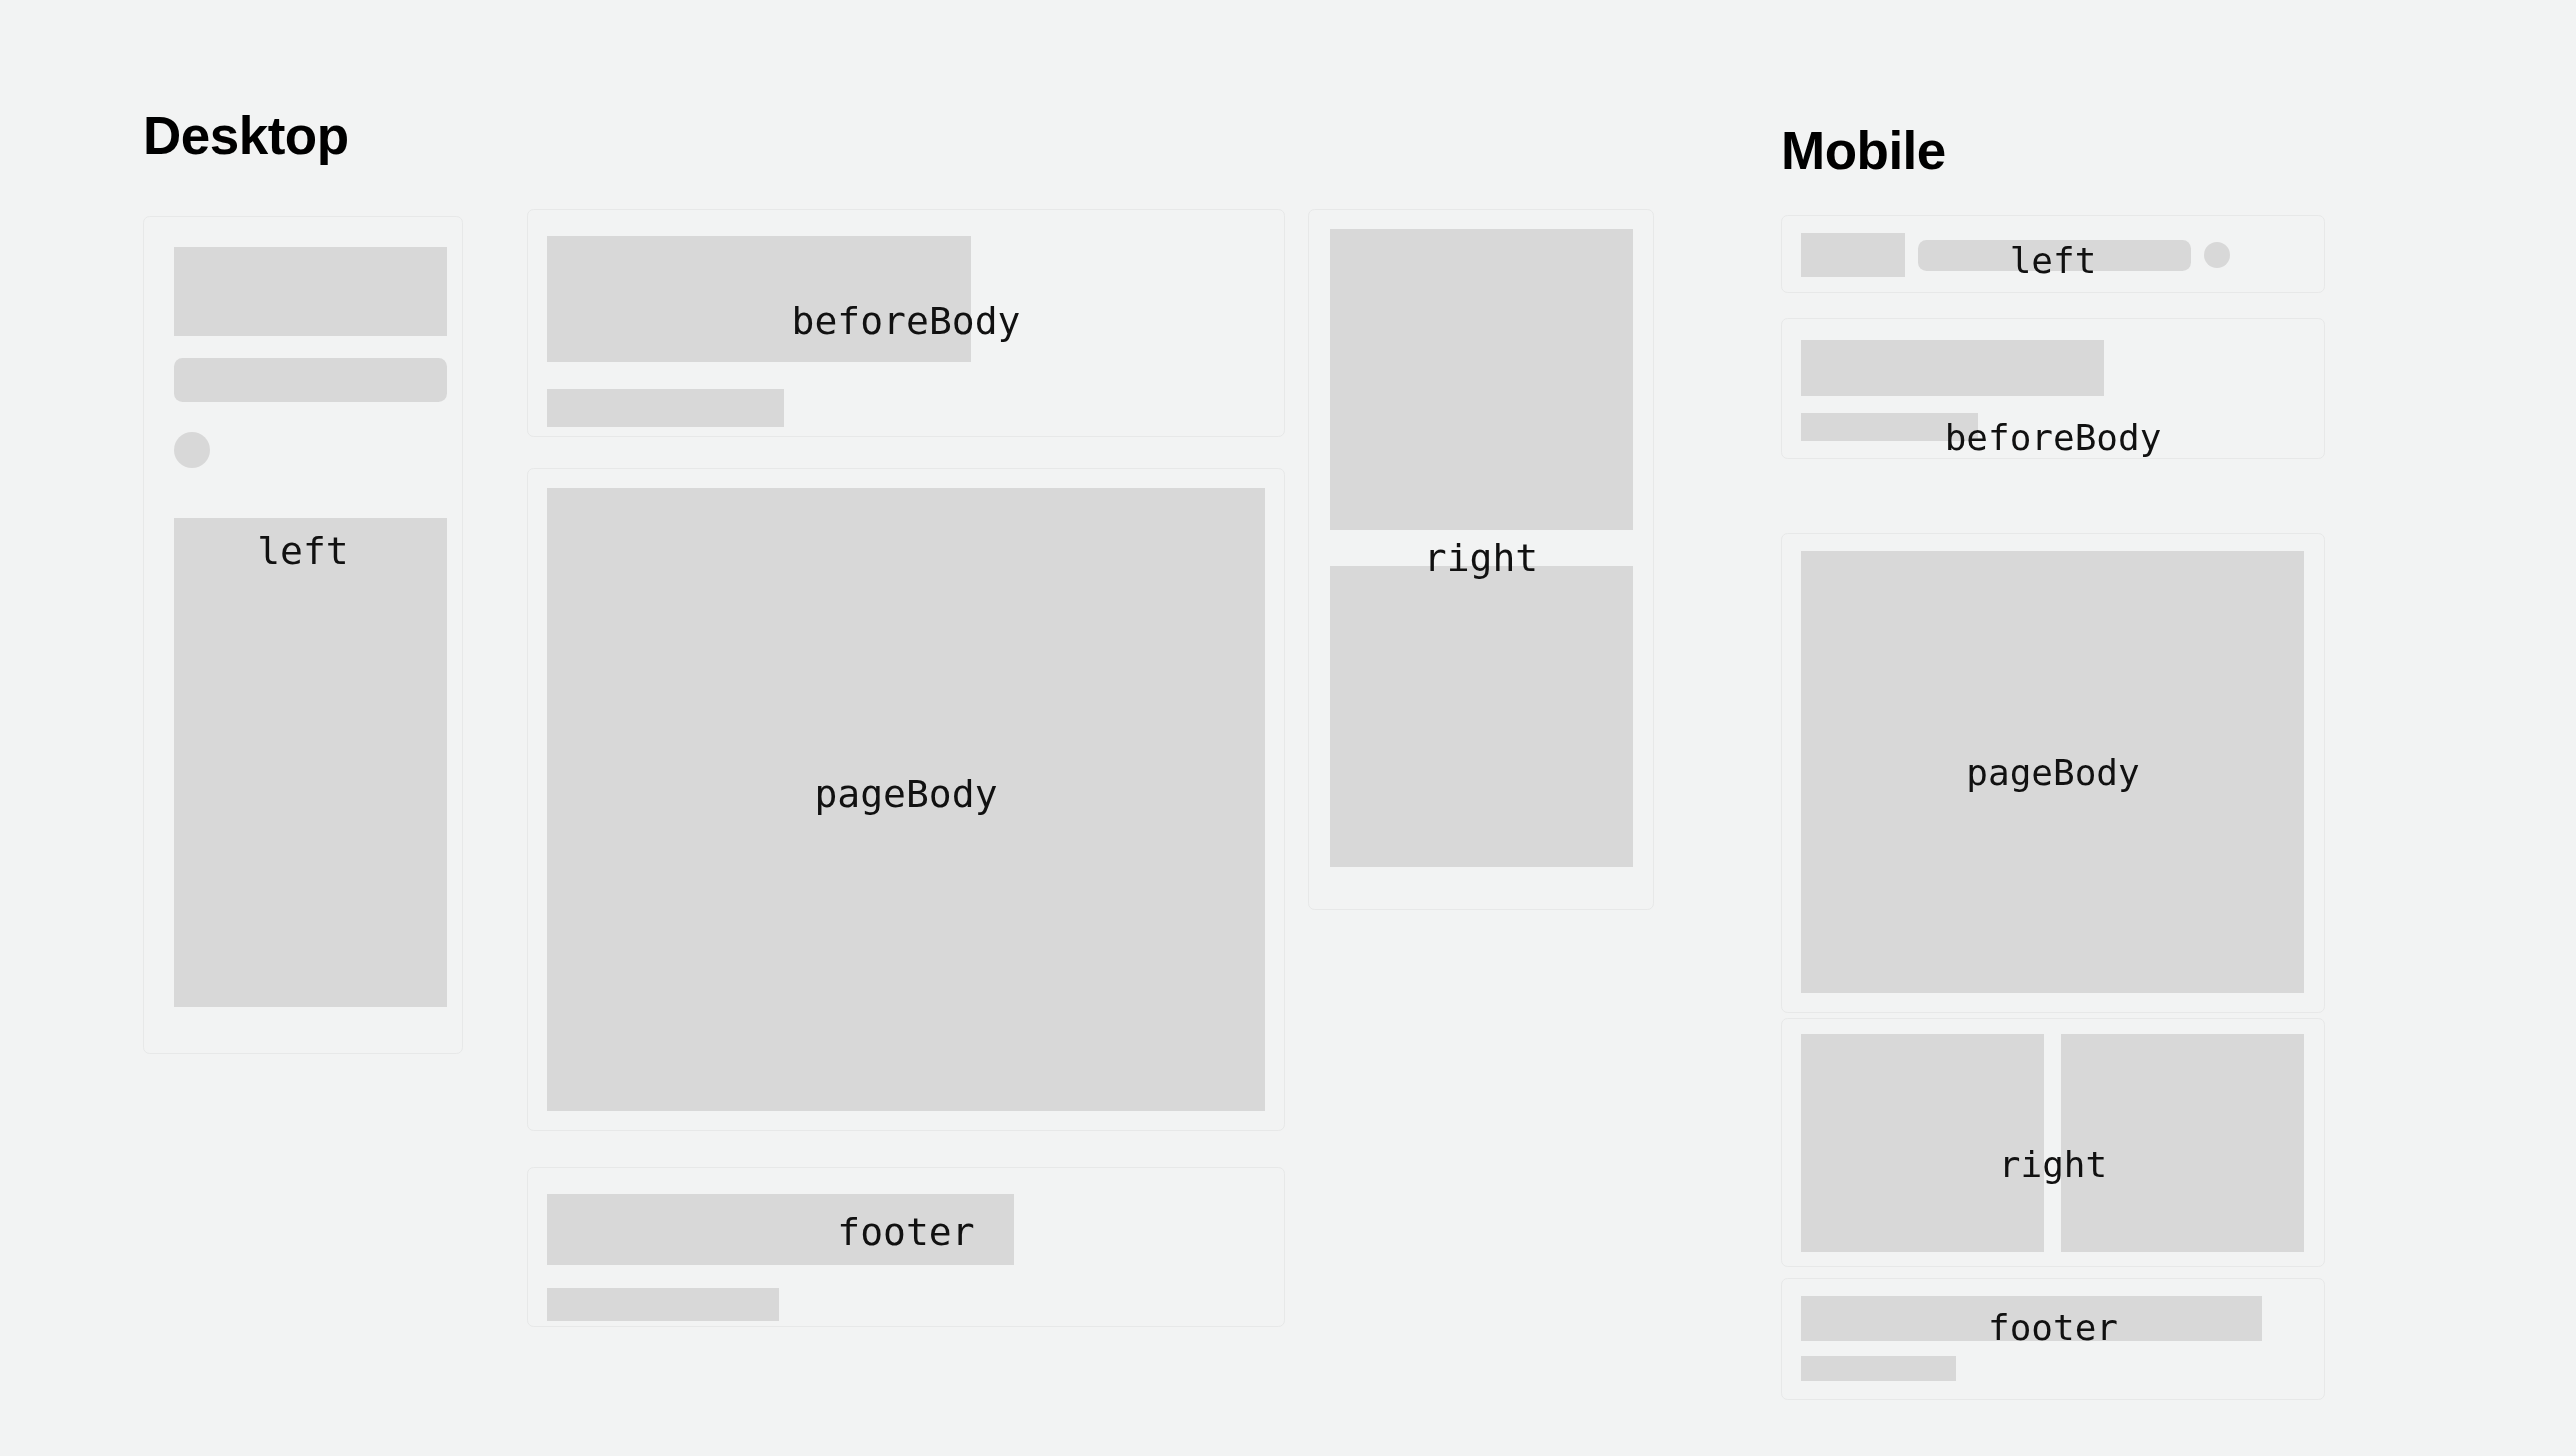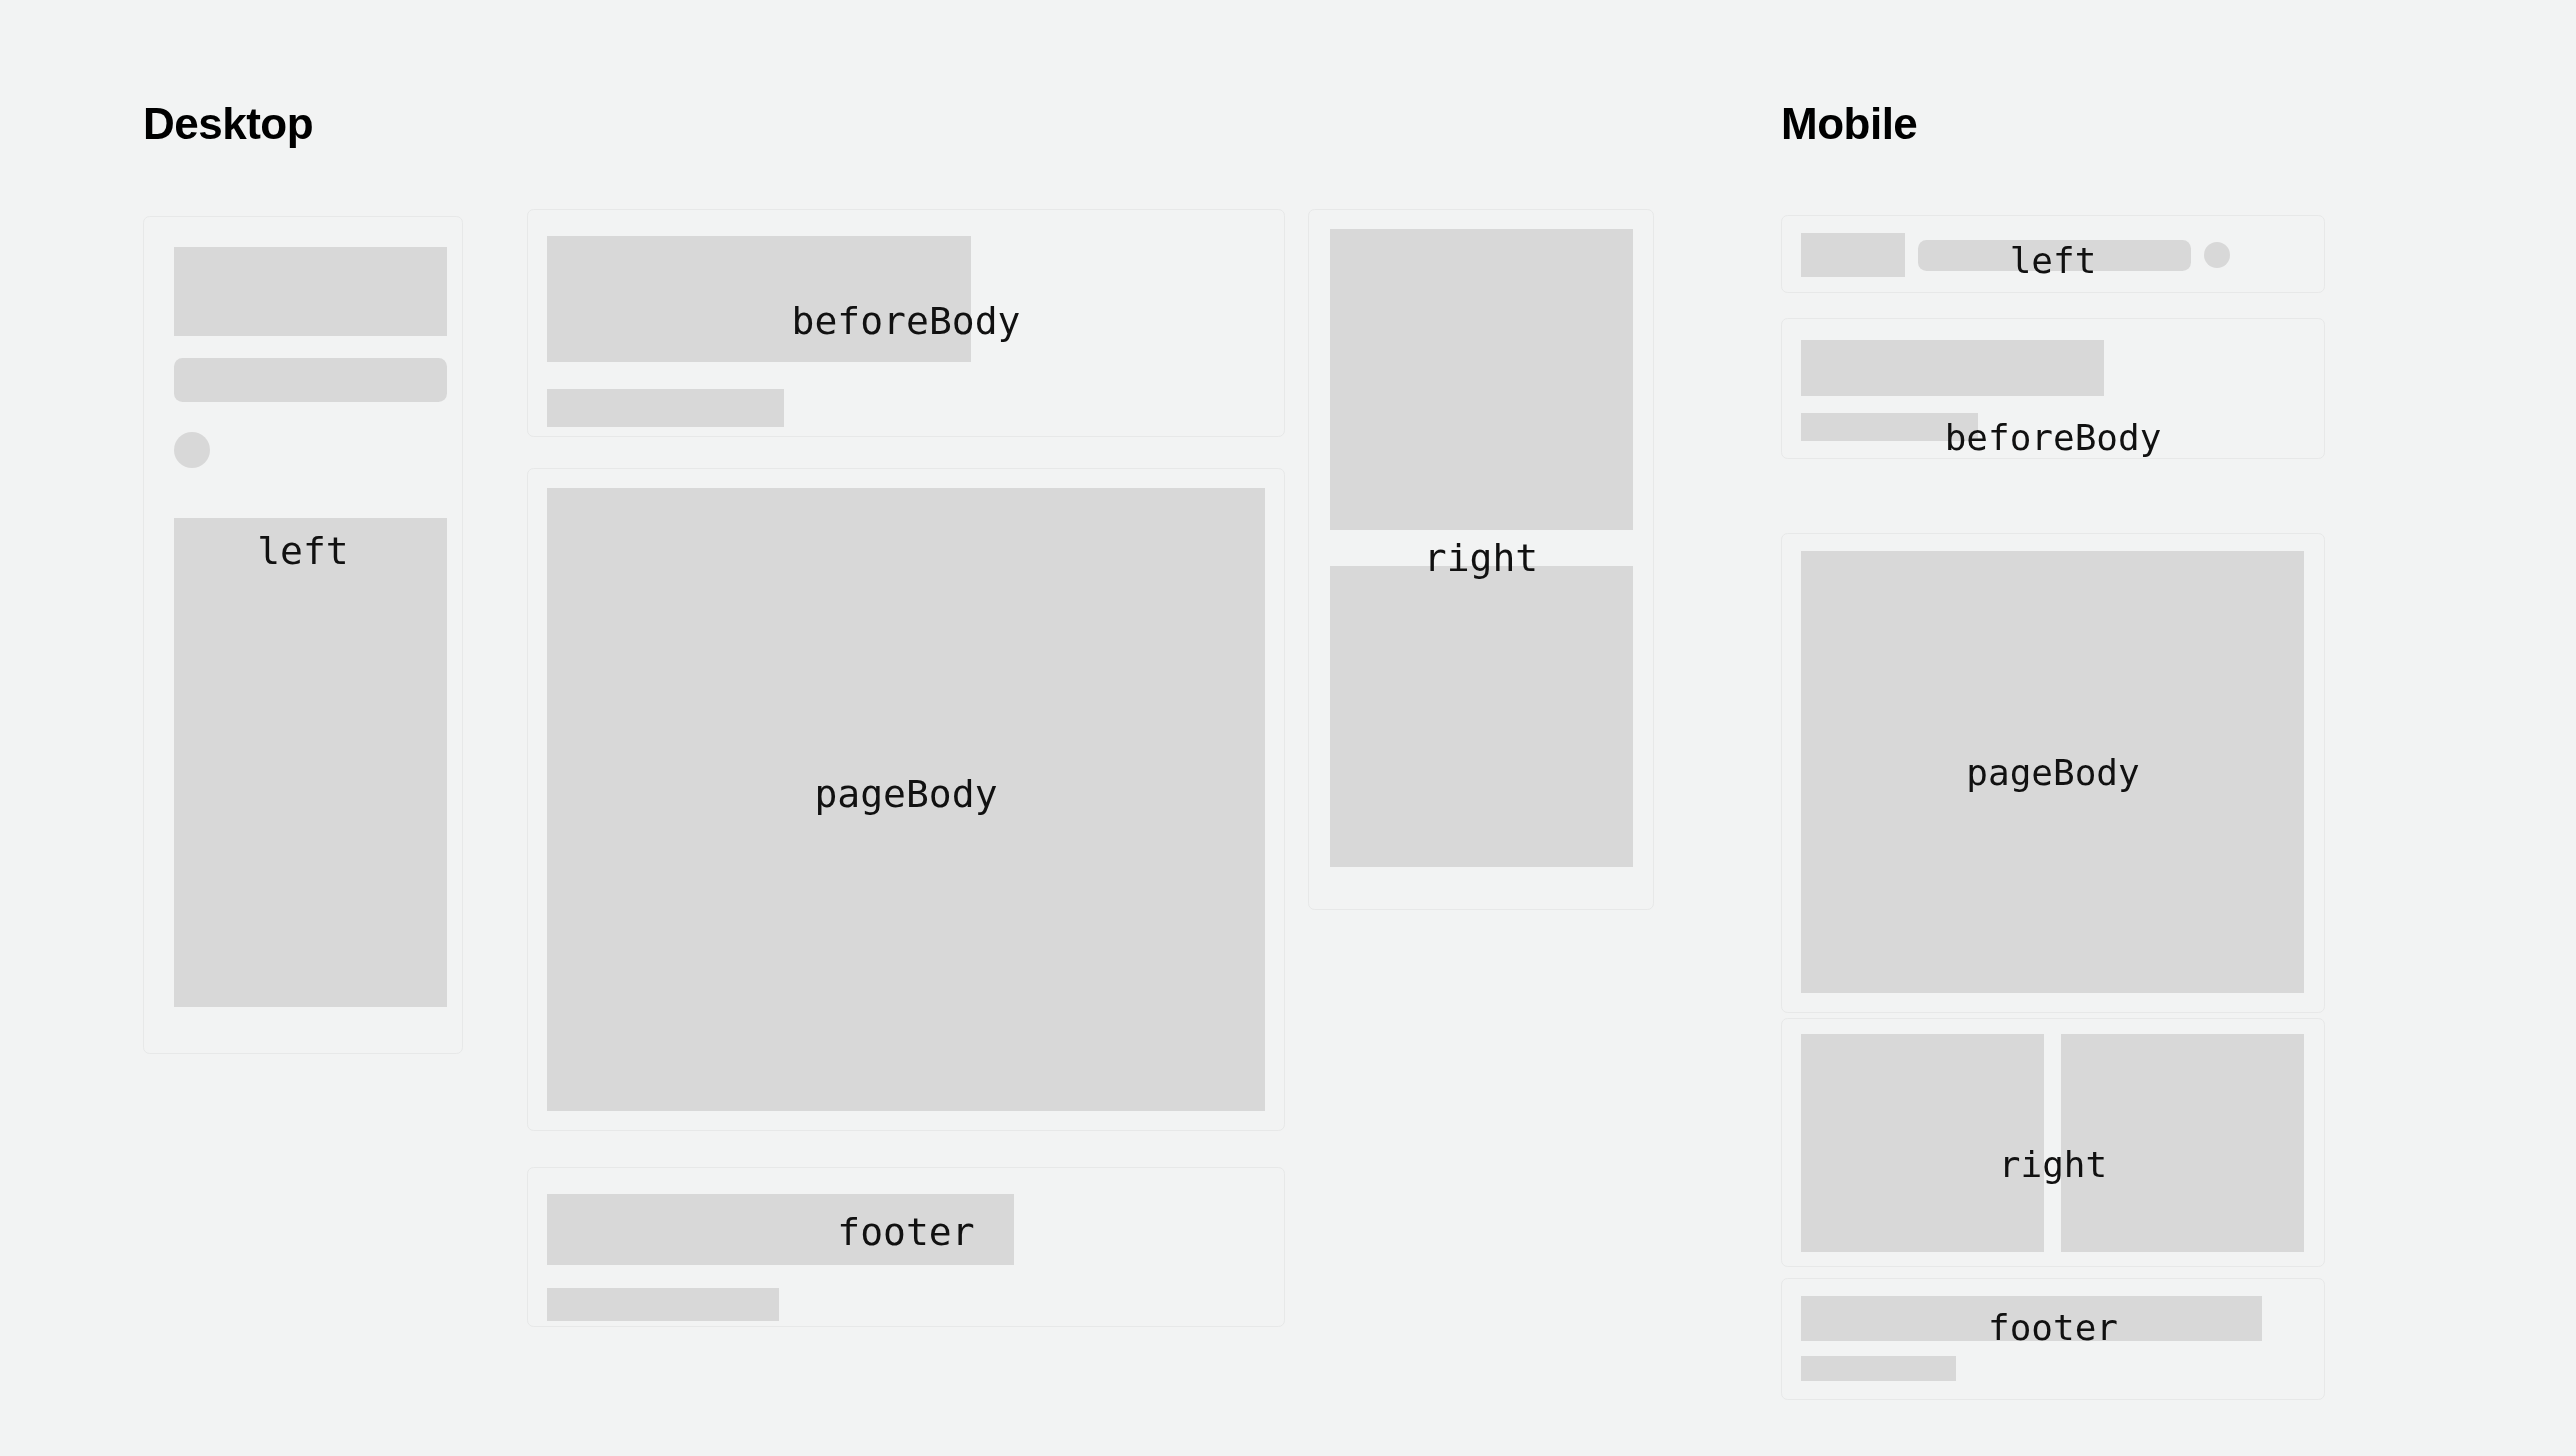--- a/index.html
+++ b/index.html
@@ -14,28 +14,28 @@
     font-family: "Liberation Sans", sans-serif;
     position: relative;
     overflow: hidden;
   }
 
   
   .section-title {
     position: absolute;
     font-family: "Liberation Sans", sans-serif;
     font-weight: bold;
-    font-size: 44px;
+    font-size: 53px;
     line-height: 1;
     color: #000000;
     letter-spacing: -0.5px;
     white-space: nowrap;
   }
   #desktop-title { left: 143px; top: 73px; }
-  #mobile-title  { left: 1781px; top: 73px; }
+  #mobile-title  { left: 1781px; top: 88px; }
 
   
   .card {
     position: absolute;
     box-sizing: border-box;
     background: #f2f3f3;
     border: 1.9px solid #e7e8e8;
     border-radius: 6.6px;
   }
 

